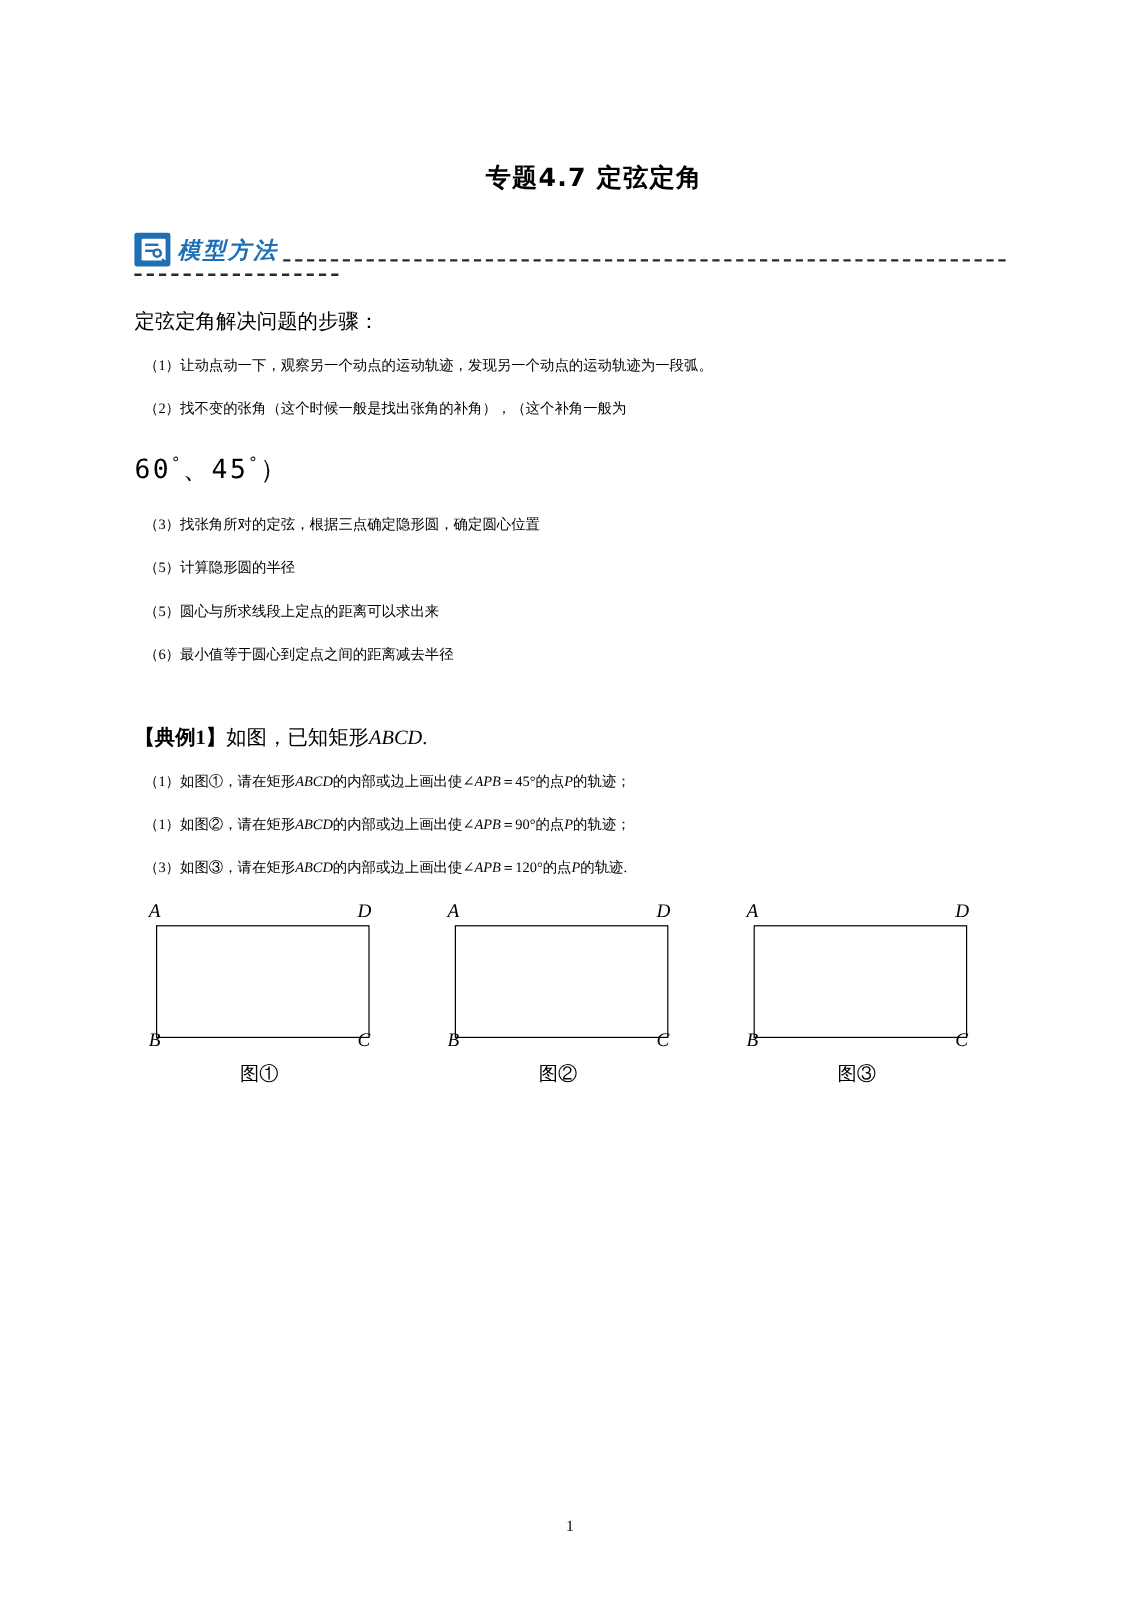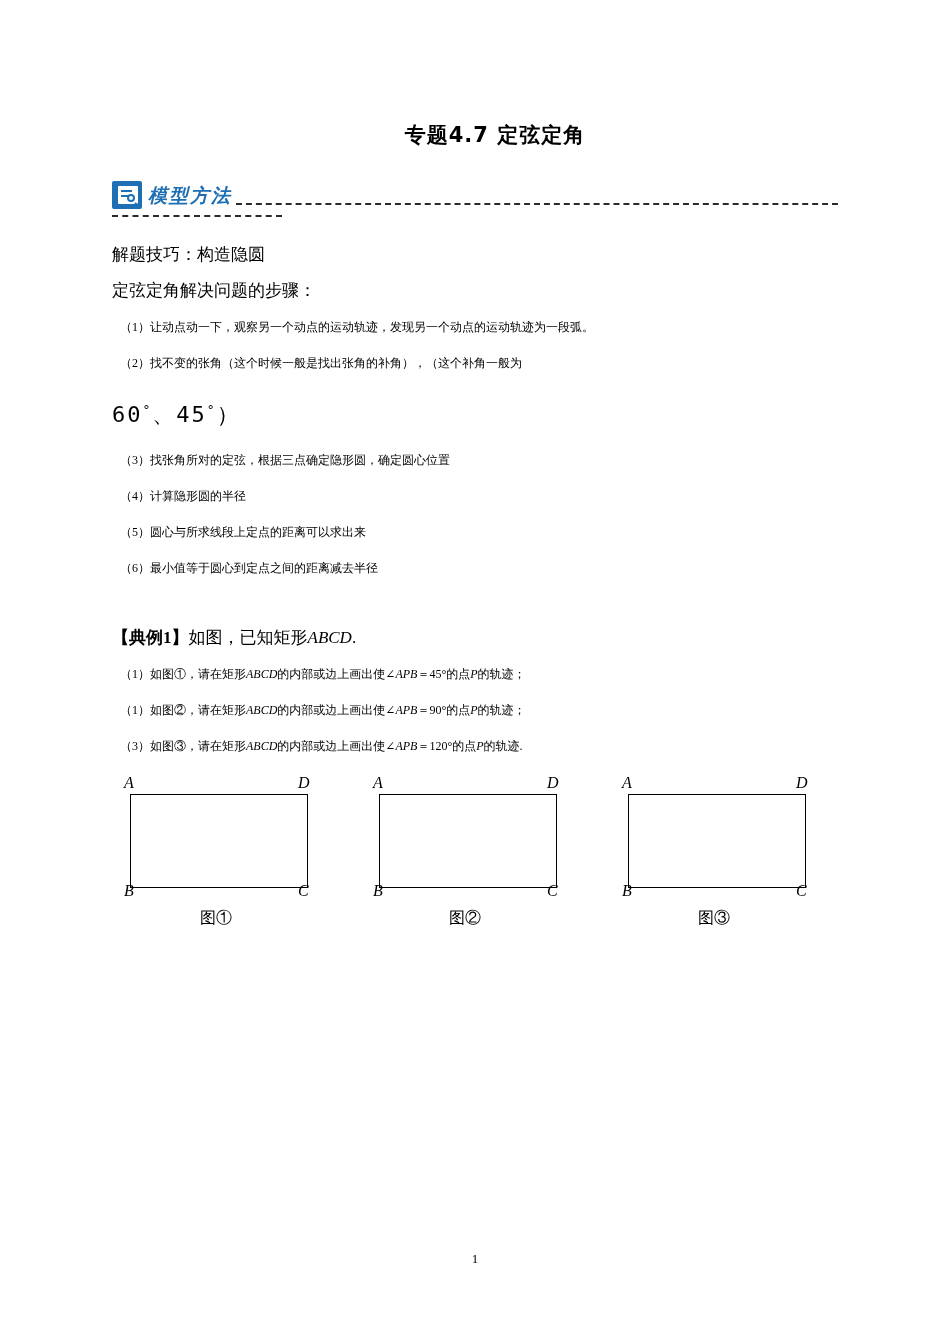--- a/index.html
+++ b/index.html
@@ -11,21 +11,21 @@
   body {
     width: 950px;
     height: 1344px;
     position: relative;
     font-family: "Liberation Serif", "DejaVu Serif", serif;
     color: #000;
     overflow: hidden;
   }
   .page {
     position: absolute;
-    left: 0; top: 3px;
+    left: 0; top: 16px;
     width: 950px;
     height: 1260px;
     padding: 0 112px;
   }
   .doc-title {
     margin-top: 118px;
     text-align: center;
     font-family: "DejaVu Sans", "Liberation Sans", sans-serif;
     font-weight: bold;
     font-size: 21px;
@@ -211,29 +211,28 @@
         <div class="mag"></div>
         <div class="mag-handle"></div>
       </div>
       <div class="banner-label">模型方法</div>
       <div class="banner-dashes"></div>
     </div>
     <div class="banner-underline"></div>
   </div>
 
   <div class="text-block">
-    <div class="para">解题技巧：构造隐圆</div>
     <div class="para">定弦定角解决问题的步骤：</div>
     <div class="hang">（1）让动点动一下，观察另一个动点的运动轨迹，发现另一个动点的运动轨迹为一段弧。</div>
     <div class="hang">（2）找不变的张角（这个时候一般是找出张角的补角），（这个补角一般为</div>
     <div class="angles">
       <span>60</span><span class="sup">°</span><span>、45</span><span class="sup">°</span><span>）</span>
     </div>
     <div class="hang">（3）找张角所对的定弦，根据三点确定隐形圆，确定圆心位置</div>
-    <div class="hang">（4）计算隐形圆的半径</div>
+    <div class="hang">（5）计算隐形圆的半径</div>
     <div class="hang">（5）圆心与所求线段上定点的距离可以求出来</div>
     <div class="hang">（6）最小值等于圆心到定点之间的距离减去半径</div>
   </div>
 
 
   <div class="text-block" style="margin-top:34px;">
     <div class="para">
       <span class="ex-label">【典例1】</span><span>如图，已知矩形</span><em class="it">ABCD</em><span>.</span>
     </div>
 

